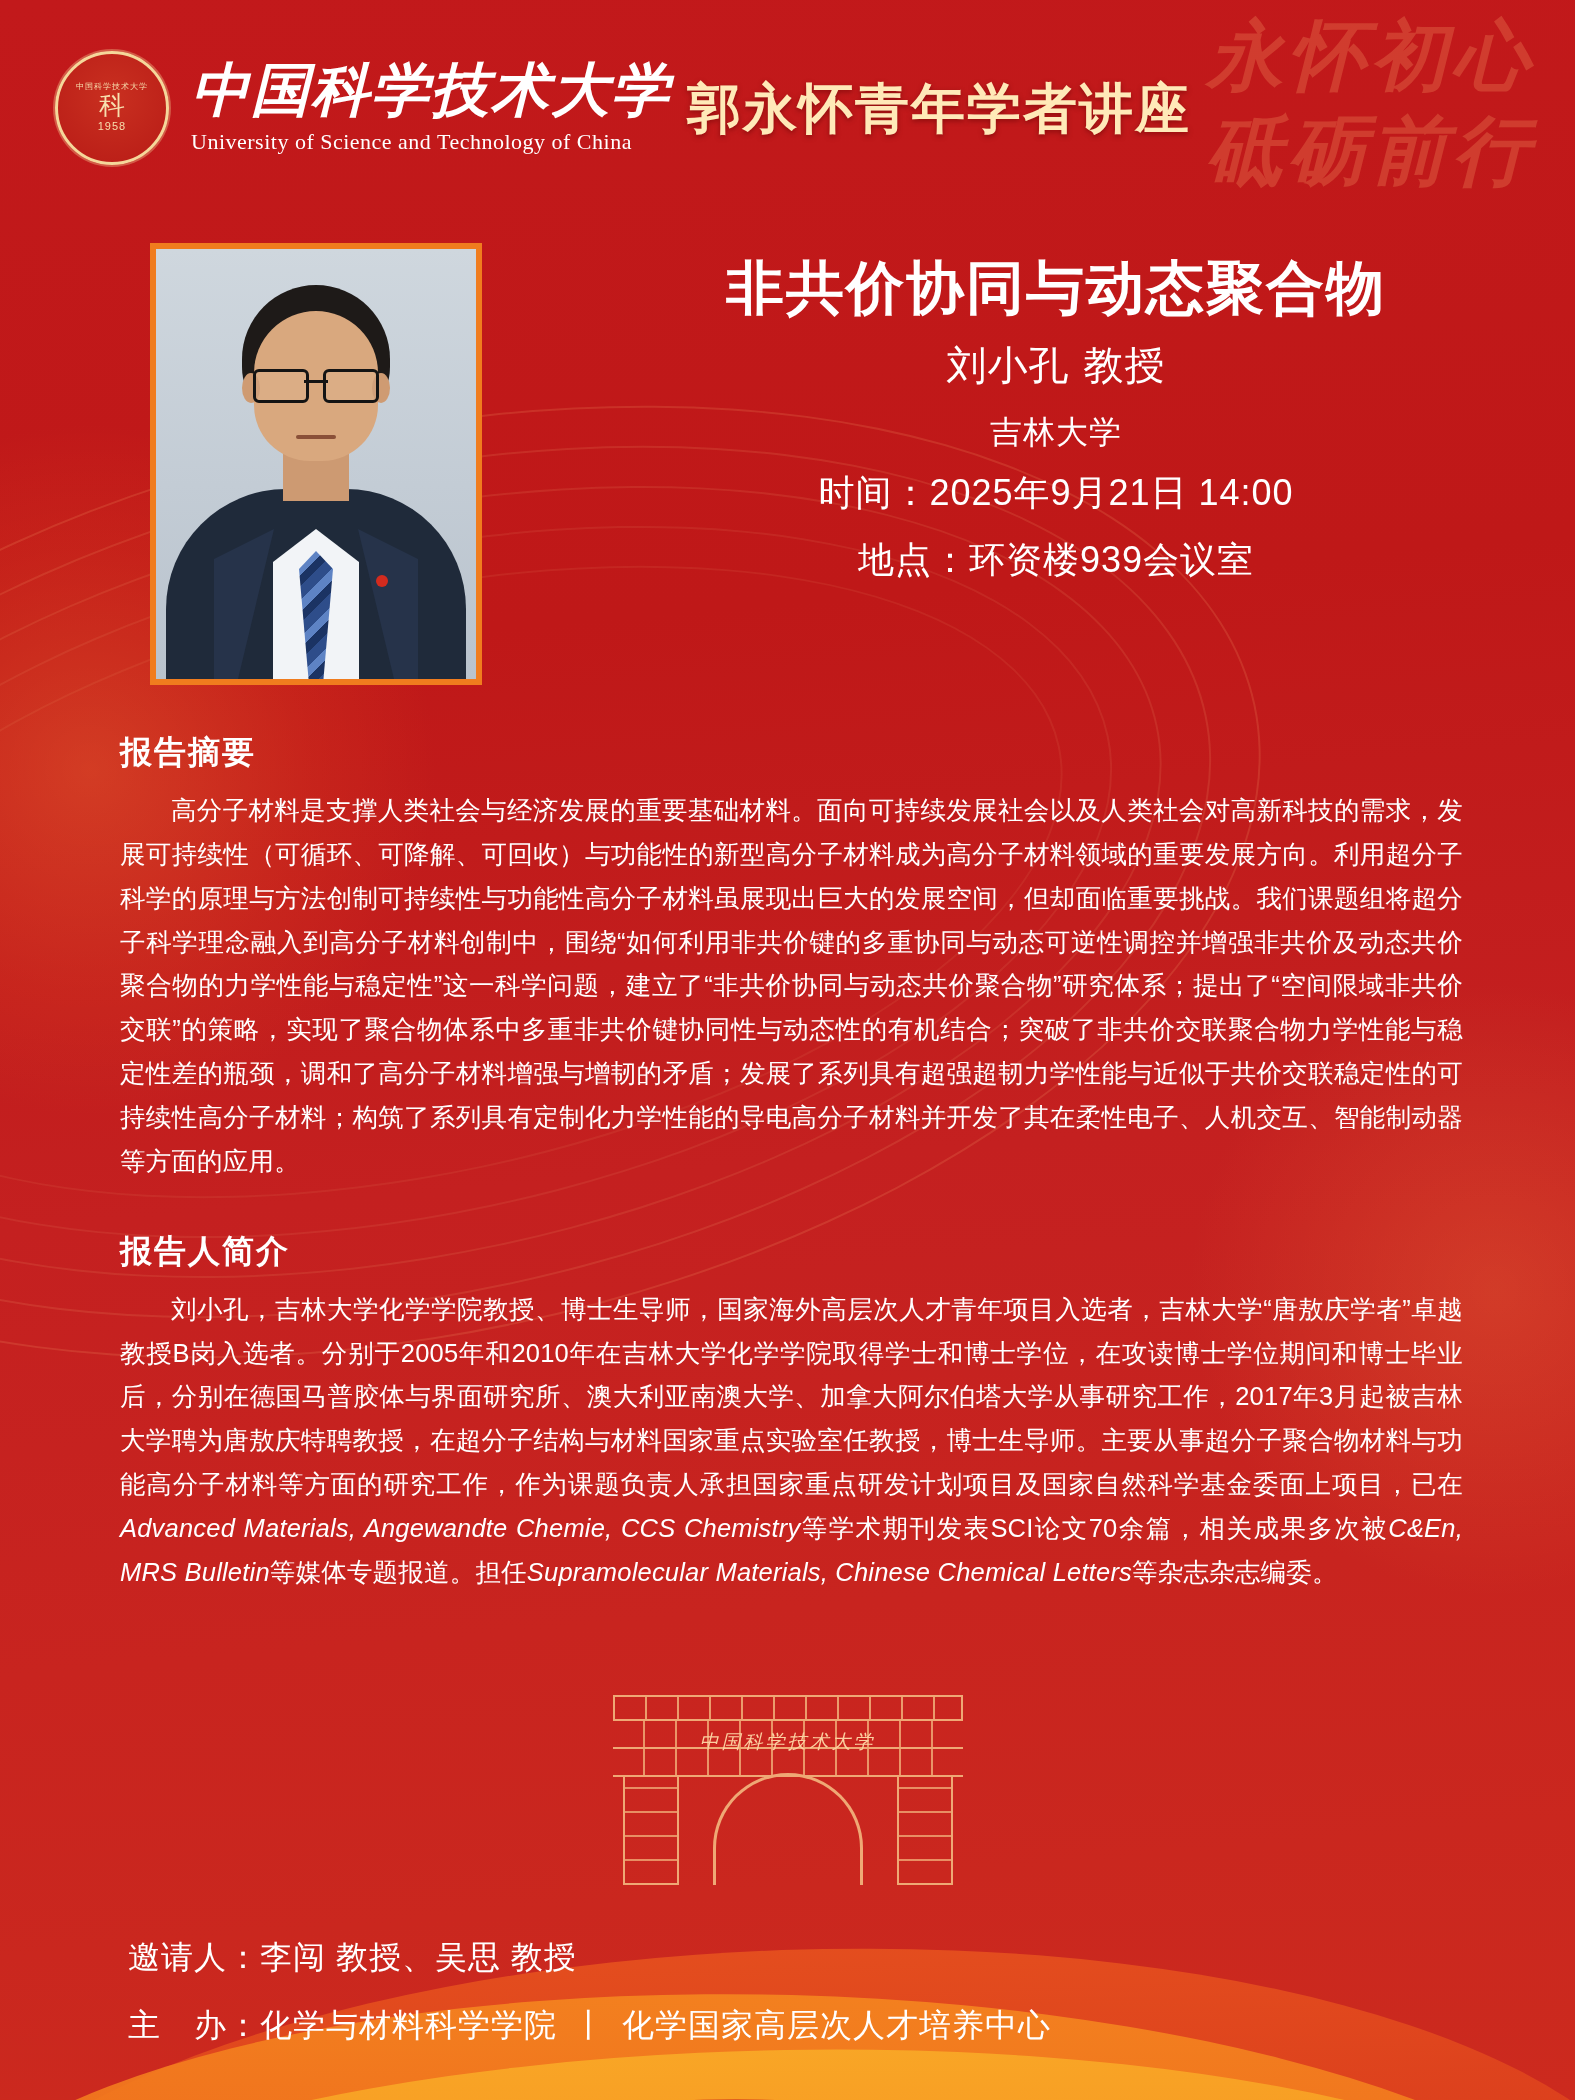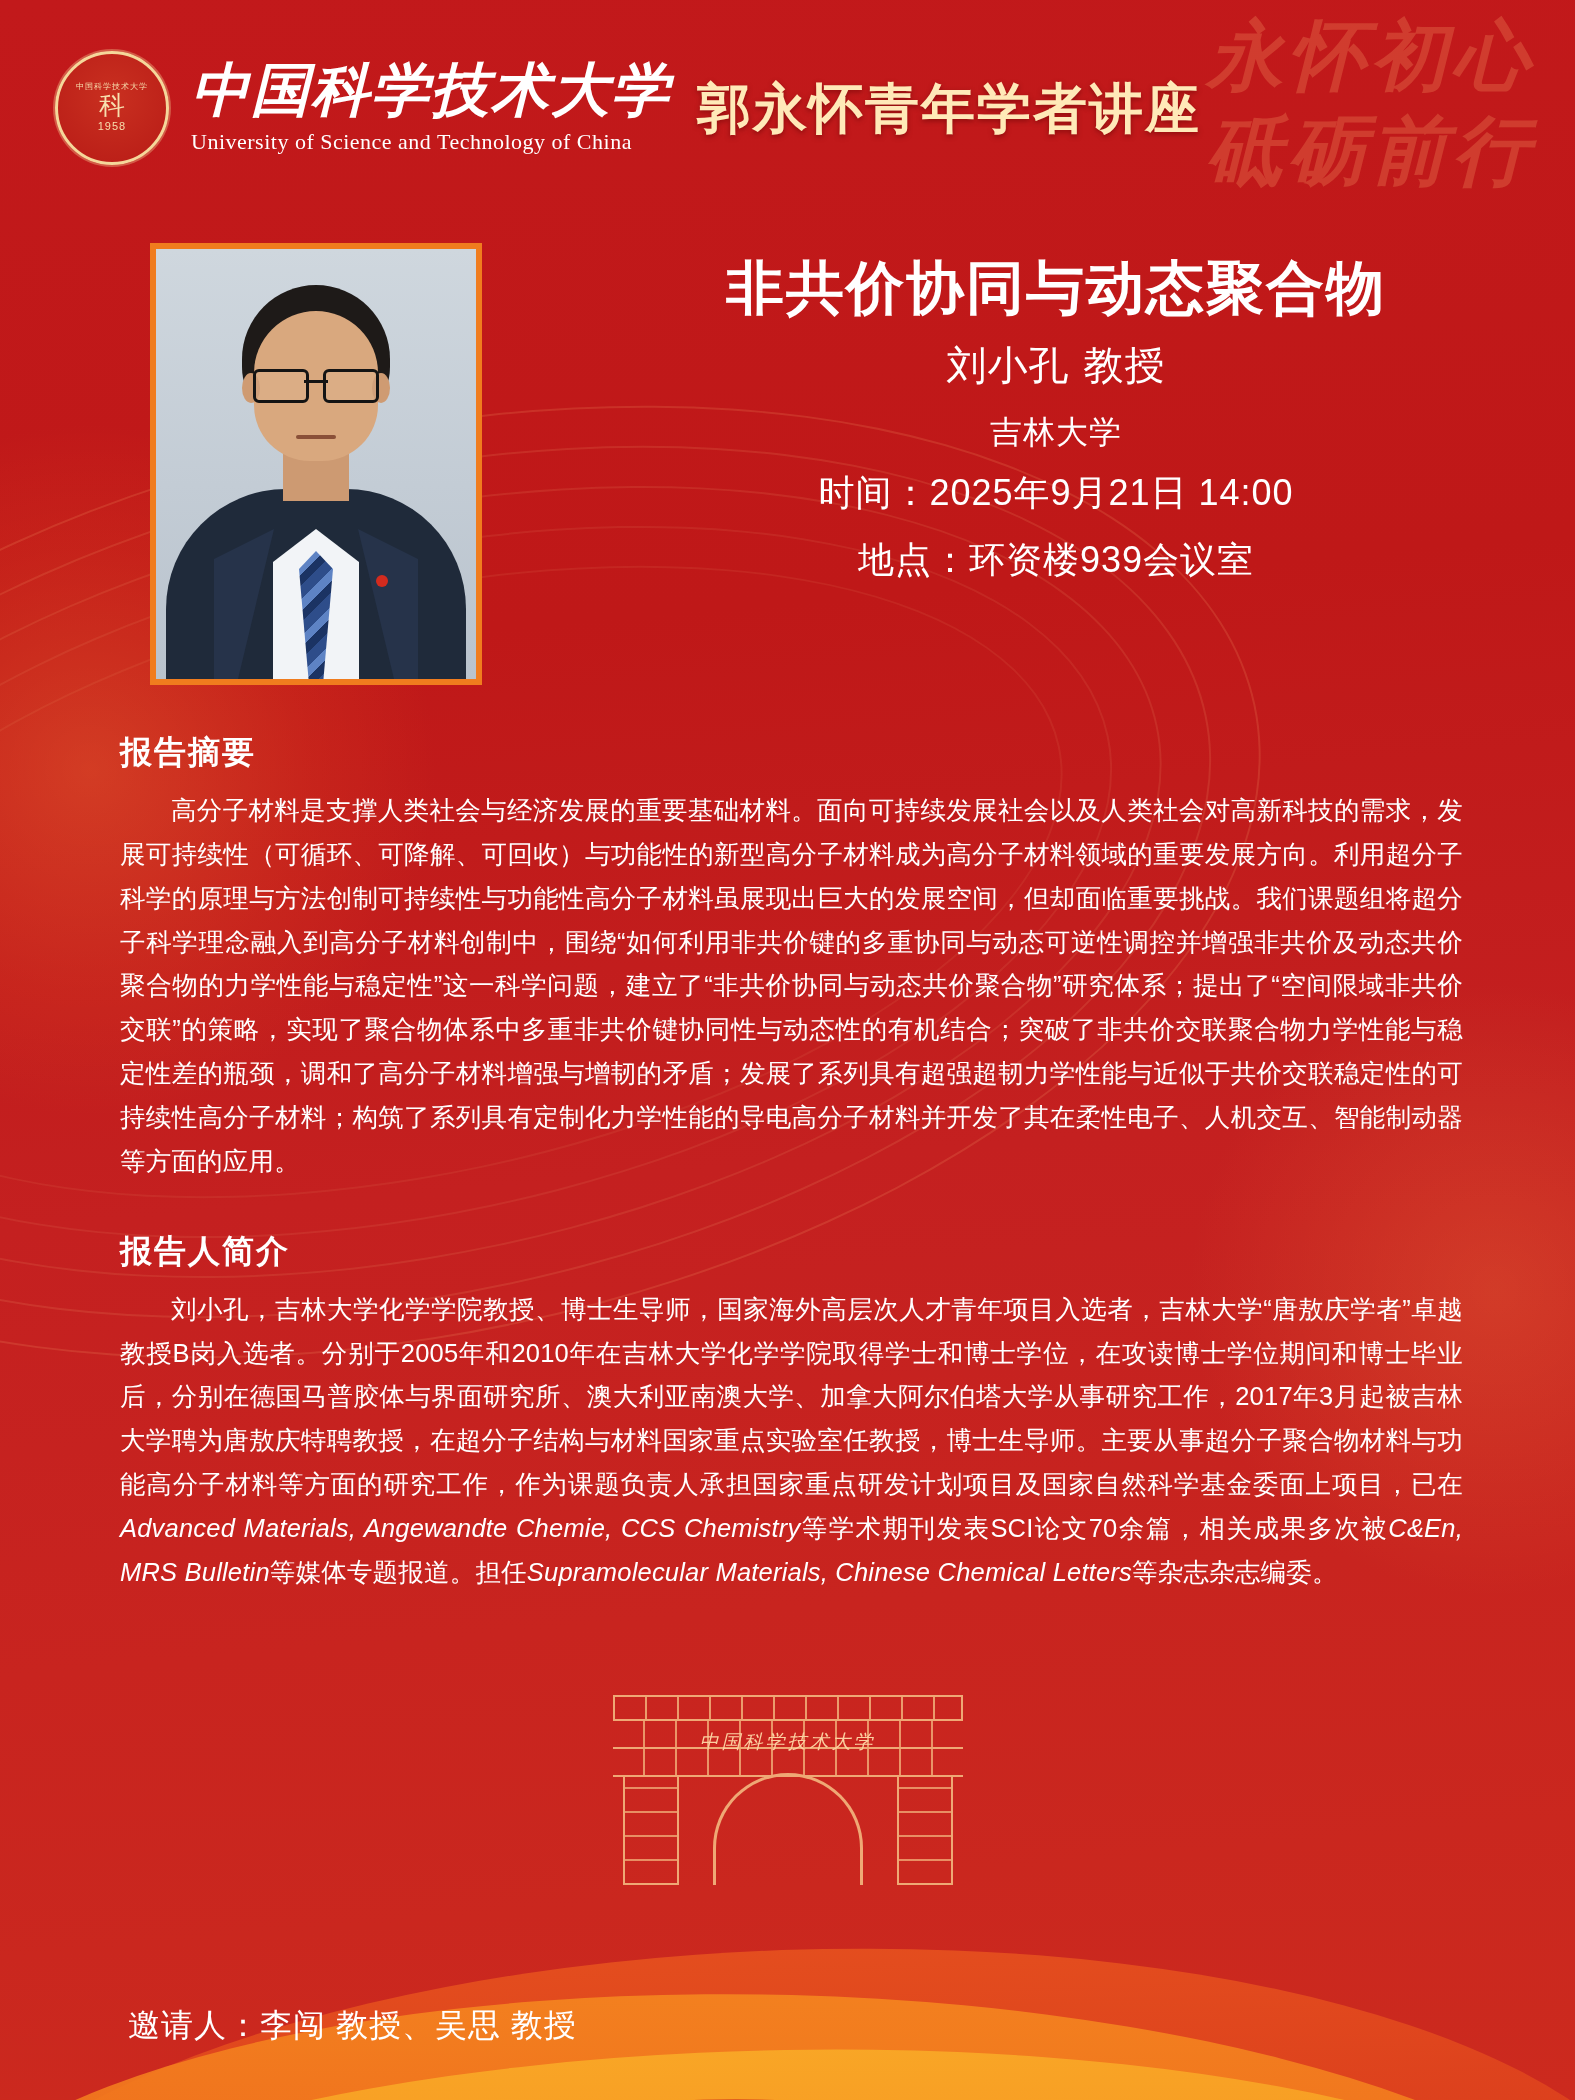--- a/index.html
+++ b/index.html
@@ -131,21 +131,21 @@
   }
   .univ-en {
     font-family: "Liberation Serif", serif;
     font-size: 22px;
     color: #ffffff;
     letter-spacing: 0.5px;
     margin-top: 8px;
     white-space: nowrap;
   }
   .series-title {
-    margin-left: 26px;
+    margin-left: 16px;
     font-family: "DejaVu Serif", "Liberation Serif", serif;
     font-size: 54px;
     font-weight: bold;
     color: #ffe9b8;
     letter-spacing: 2px;
     white-space: nowrap;
     text-shadow: 0 2px 5px rgba(90,0,0,0.5);
     align-self: center;
     margin-top: 4px;
     position: relative;
@@ -535,15 +535,18 @@
       <div class="gate-pillar-l"></div>
       <div class="gate-pillar-r"></div>
       <div class="gate-arch"></div>
     </div>
   </div>
 
   <div class="footer">
     <div class="footer-line">
       <span>邀请人：</span><span>李闯 教授、吴思 教授</span>
     </div>
+    <div class="footer-line">
+      <span>主　办：</span><span>化学与材料科学学院</span><span class="sep">丨</span><span>化学国家高层次人才培养中心</span>
+    </div>
   </div>
 
 </div>
 
 </body></html>

